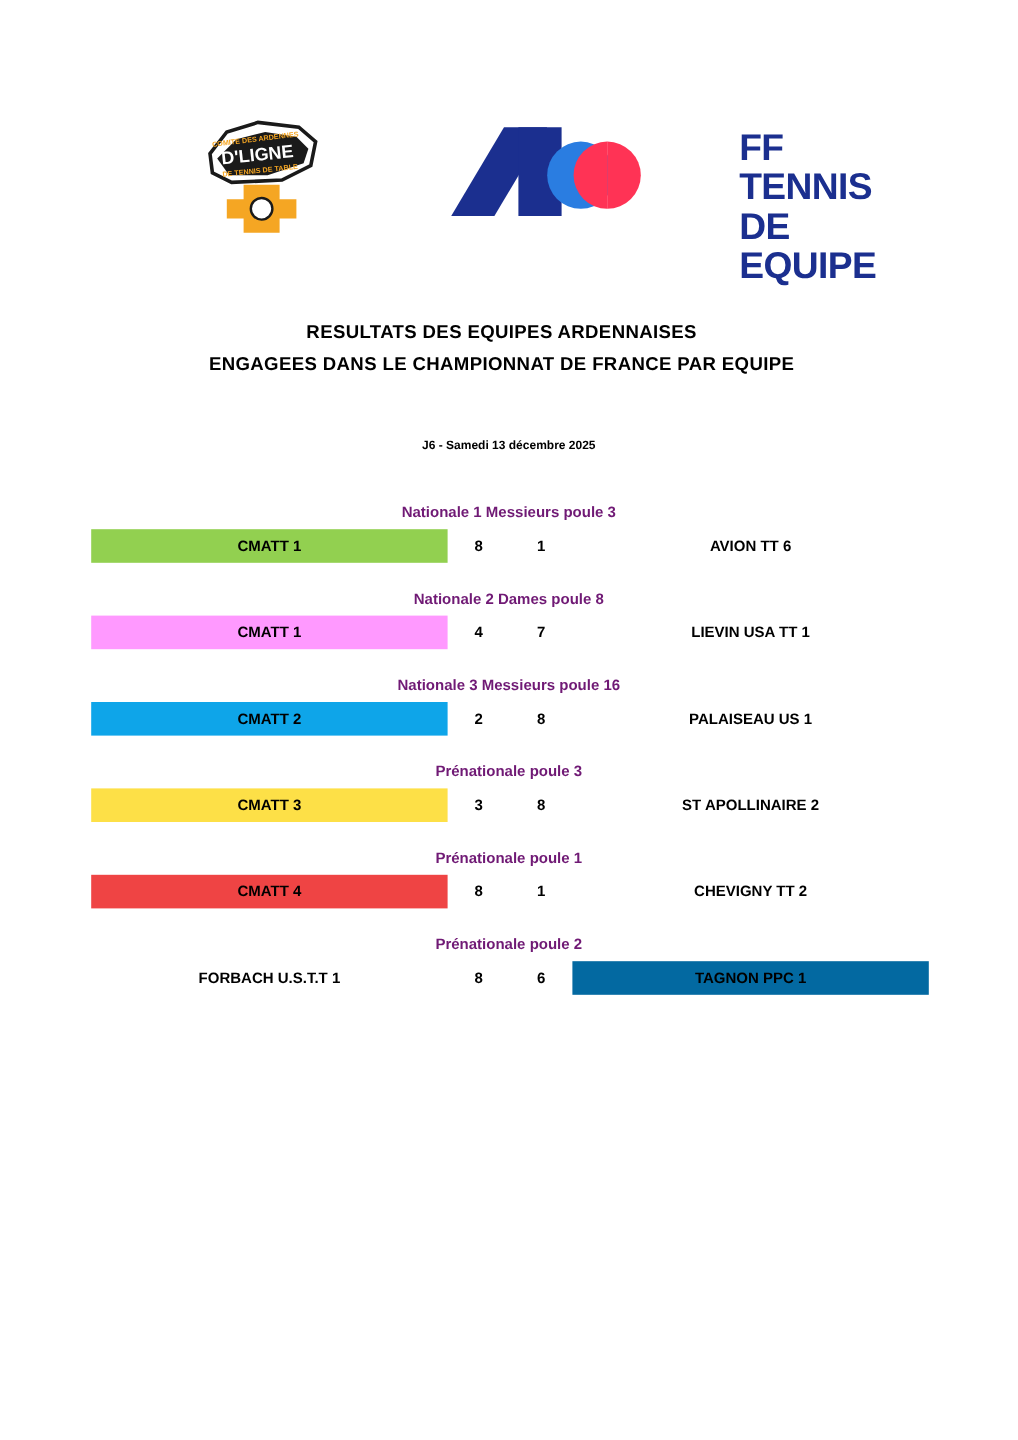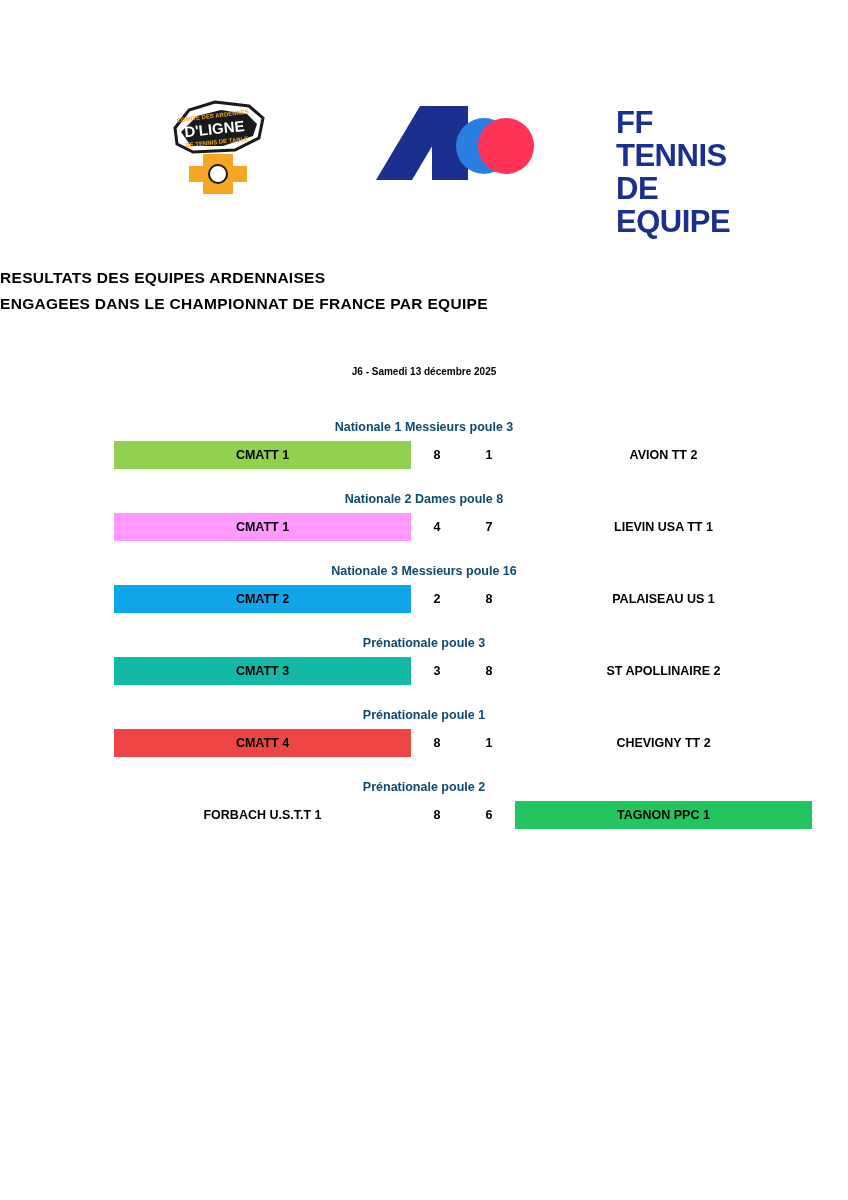--- a/index.html
+++ b/index.html
@@ -59,21 +59,21 @@
     color: #1b2f8f;
     margin-left: 44px;
   }
 
   
   .title-block {
     position: absolute;
     top: 265px;
     left: 0;
     width: 836px;
-    text-align: left;
+    text-align: center;
   }
   .title-line {
     font-size: 15.5px;
     font-weight: bold;
     letter-spacing: 0.3px;
     line-height: 26px;
   }
 
   .date-line {
     position: absolute;
@@ -92,21 +92,21 @@
     left: 0;
     width: 848px;
   }
 
   .group {
     width: 848px;
   }
 
   .group-title {
     text-align: center;
-    color: #0c4a6e;
+    color: #701a75;
     font-size: 12.5px;
     font-weight: bold;
     padding-top: 8px;
     padding-bottom: 7px;
   }
 
   .match-row {
     display: flex;
     align-items: center;
     height: 28px;
@@ -117,21 +117,21 @@
     width: 297px;
     height: 28px;
     line-height: 28px;
     text-align: center;
     font-size: 12.5px;
     font-weight: bold;
     box-sizing: border-box;
   }
 
   .team-home {
-    margin-left: 114px;
+    margin-left: 76px;
   }
 
   .score-cell {
     width: 52px;
     text-align: center;
     font-size: 12.5px;
     font-weight: bold;
   }
 
   .team-away {
@@ -181,21 +181,21 @@
   <div class="date-line">J6 - Samedi 13 décembre 2025</div>
 
   <div class="results">
 
     <div class="group">
       <div class="group-title">Nationale 1 Messieurs poule 3</div>
       <div class="match-row">
         <div class="team-cell team-home" style="background:#92d050;">CMATT 1</div>
         <div class="score-cell">8</div>
         <div class="score-cell">1</div>
-        <div class="team-cell team-away">AVION TT 2</div>
+        <div class="team-cell team-away">AVION TT 6</div>
       </div>
     </div>
 
     <div class="group">
       <div class="group-title">Nationale 2 Dames poule 8</div>
       <div class="match-row">
         <div class="team-cell team-home" style="background:#ff99ff;">CMATT 1</div>
         <div class="score-cell">4</div>
         <div class="score-cell">7</div>
         <div class="team-cell team-away">LIEVIN USA TT 1</div>
@@ -208,21 +208,21 @@
         <div class="team-cell team-home" style="background:#0ea5e9;">CMATT 2</div>
         <div class="score-cell">2</div>
         <div class="score-cell">8</div>
         <div class="team-cell team-away">PALAISEAU US 1</div>
       </div>
     </div>
 
     <div class="group">
       <div class="group-title">Prénationale poule 3</div>
       <div class="match-row">
-        <div class="team-cell team-home" style="background:#14b8a6;">CMATT 3</div>
+        <div class="team-cell team-home" style="background:#fde047;">CMATT 3</div>
         <div class="score-cell">3</div>
         <div class="score-cell">8</div>
         <div class="team-cell team-away">ST APOLLINAIRE 2</div>
       </div>
     </div>
 
     <div class="group">
       <div class="group-title">Prénationale poule 1</div>
       <div class="match-row">
         <div class="team-cell team-home" style="background:#ef4444;">CMATT 4</div>
@@ -231,19 +231,19 @@
         <div class="team-cell team-away">CHEVIGNY TT 2</div>
       </div>
     </div>
 
     <div class="group">
       <div class="group-title">Prénationale poule 2</div>
       <div class="match-row">
         <div class="team-cell team-home">FORBACH U.S.T.T 1</div>
         <div class="score-cell">8</div>
         <div class="score-cell">6</div>
-        <div class="team-cell team-away" style="background:#22c55e;">TAGNON PPC 1</div>
+        <div class="team-cell team-away" style="background:#0369a1;">TAGNON PPC 1</div>
       </div>
     </div>
 
   </div>
 
 </div>
 
 </body></html>

